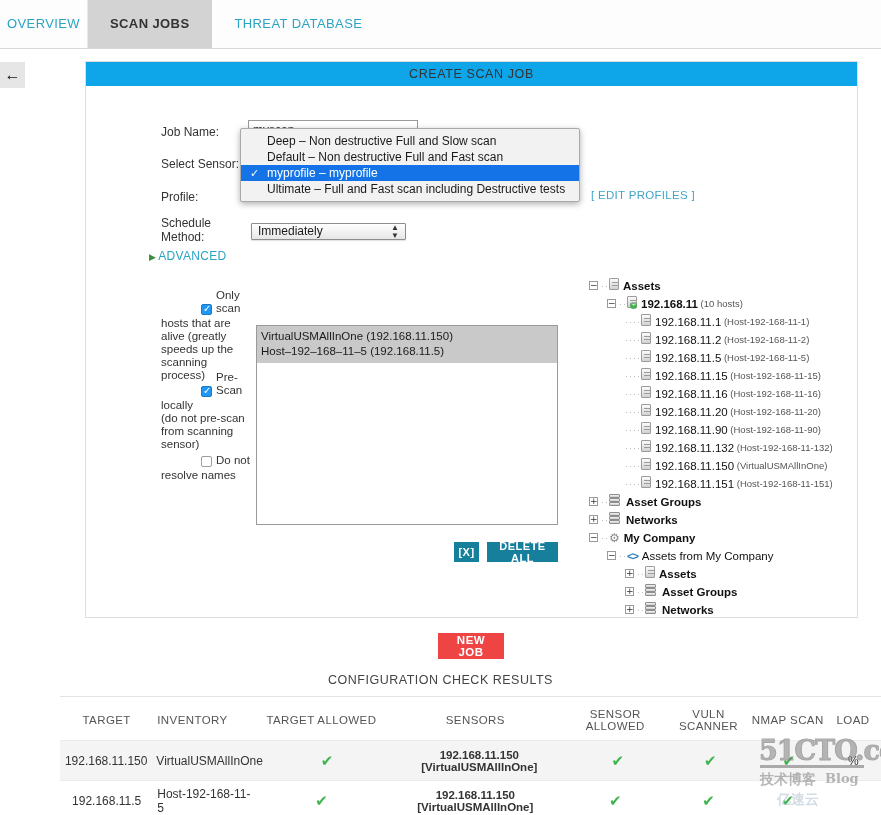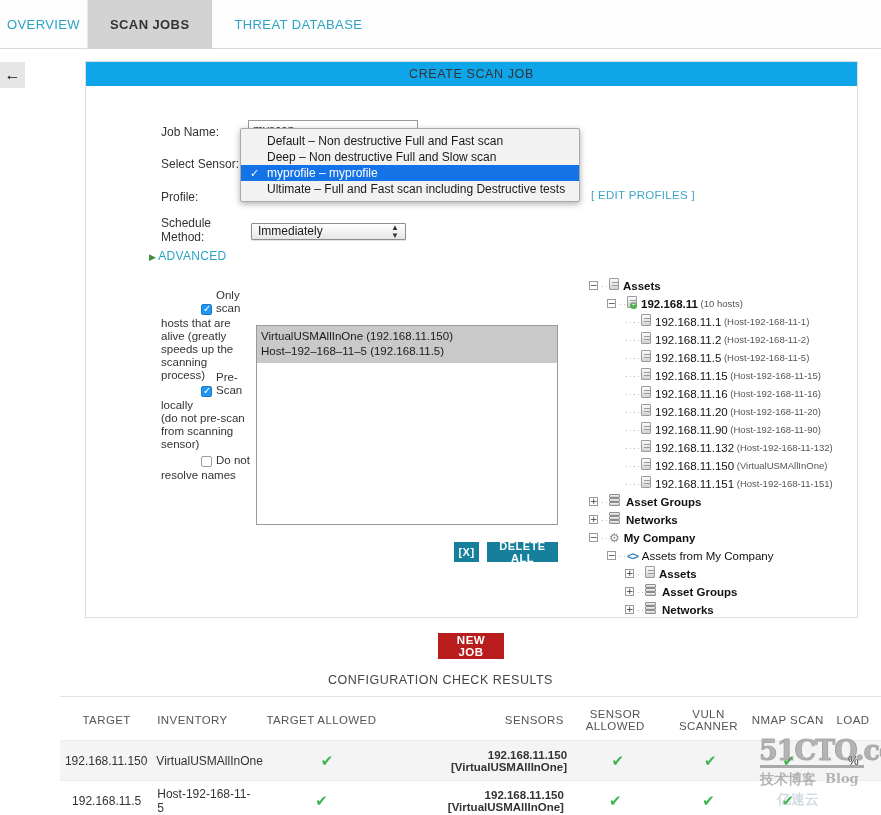--- a/index.html
+++ b/index.html
@@ -9,21 +9,21 @@
     background: #ffffff;
     font-family: "Liberation Sans", sans-serif;
     overflow: hidden;
   }
   #root { position: relative; width: 881px; height: 815px; background:#fff; }
 
   
   .tabbar {
     position: absolute; top:0; left:0; width:881px; height:49px;
     background:#fdfdfd; border-bottom:1px solid #d8d8d8;
-    display:flex; align-items:center;
+    display:flex; align-items:flex-end;
   }
   .tab {
     display:flex; align-items:center; justify-content:center;
     padding:0 22px; font-size:13px; letter-spacing:.4px;
     color:#2aa3c4; cursor:pointer; height:49px;
     border-right:1px solid #e9e9e9;
   }
   .tab.first { width:88px; padding:0; }
   .tab.active { background:#d3d3d3; color:#333; font-weight:600; border-right:1px solid #cfcfcf;}
   .tab.plain { border-right:none; }
@@ -171,37 +171,37 @@
   }
   .ico-bld {
     width:10px; height:13px; background:linear-gradient(90deg,#cfd6dd,#97a4b1);
     border:1px solid #7e8b99; border-radius:1px;
   }
   .ico-gear { color:#8a8a8a; font-size:12px; line-height:12px; }
 
   
   .newjob {
     position:absolute; left:438px; top:633px; width:66px; height:26px;
-    background:#b91c1c; font-size:11.5px;
+    background:#ef4444; font-size:11.5px;
   }
   .cfgtitle {
     position:absolute; left:0; top:673px; width:881px; text-align:center;
     font-size:12.5px; color:#444; letter-spacing:.5px;
   }
   .hr { position:absolute; left:60px; top:696px; width:821px; border-top:1px solid #e3e3e3; }
 
   
   .tbl { position:absolute; left:60px; top:700px; width:821px; }
   .thead { display:flex; height:40px; align-items:center; font-size:11.5px; color:#555; letter-spacing:.4px; }
   .trow { display:flex; height:40px; align-items:center; font-size:12px; color:#333; border-top:1px solid #ececec; }
   .trow.alt { background:#f4f4f4; }
   .c0 { width:100px; text-align:center; }
   .c1 { width:110px; text-align:left; padding-left:4px;}
   .c2 { width:140px; text-align:center; }
-  .c3 { width:190px; text-align:right; font-weight:700; font-size:11.5px;}
+  .c3 { width:190px; text-align:center; font-weight:700; font-size:11.5px;}
   .c4 { width:110px; text-align:center; }
   .c5 { width:90px; text-align:center; }
   .c6 { width:80px; text-align:center; }
   .c7 { width:60px; text-align:center; }
   .tick { color:#3cb54a; font-size:15px; }
 
   
   .wm { position:absolute; right:2px; bottom:0px; width:120px; height:86px;
         opacity:.62; pointer-events:none; user-select:none; }
   .wm .l1 { position:absolute; left:0; top:6px; font-family:"DejaVu Serif", serif;
@@ -364,19 +364,19 @@
 
   <div class="wm">
     <div class="l1">51CTO.com</div>
     <div class="bar"></div>
     <div class="l2">技术博客</div>
     <div class="l3">Blog</div>
     <div class="l4">亿速云</div>
   </div>
 
   <div class="dropdown" id="dd">
+      <div class="dd-item"><span>Deep – Non destructive Full and Slow scan</span></div>
       <div class="dd-item"><span>Default – Non destructive Full and Fast scan</span></div>
-      <div class="dd-item"><span>Deep – Non destructive Full and Slow scan</span></div>
       <div class="dd-item sel"><span class="dd-check">✓</span><span>myprofile – myprofile</span></div>
       <div class="dd-item"><span>Ultimate – Full and Fast scan including Destructive tests</span></div>
     </div>
 
 </div>
 
 </body></html>

